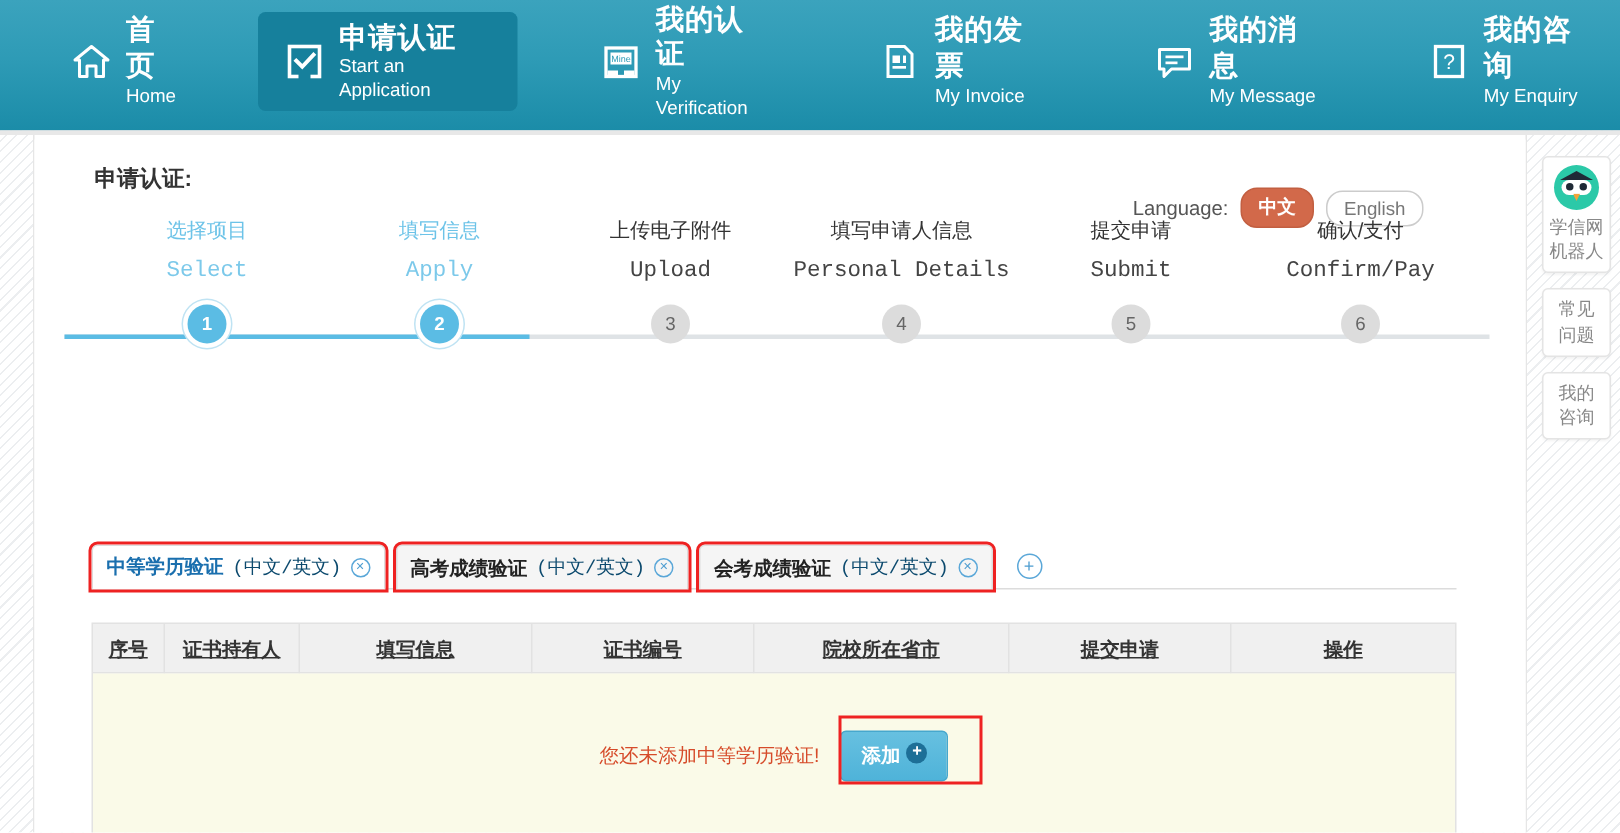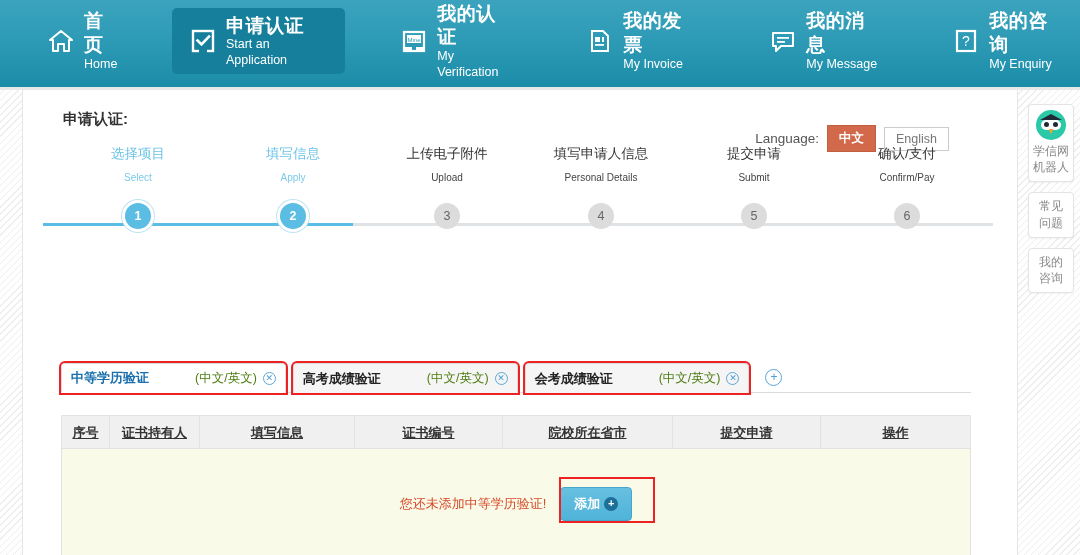--- a/index.html
+++ b/index.html
@@ -70,21 +70,21 @@
     font-size: 15px; font-weight: bold; color: #333;
   }
 
   .lang-box {
     position: absolute; right: 68px; top: 16px;
     display: flex; align-items: center; gap: 8px; margin-top: 16px;
   }
   .lang-label { font-size: 13.5px; color: #555; }
   .lang-btn {
     font-size: 12.5px; padding: 4px 11px;
-    border-radius: 0; cursor: pointer;
+    border-radius: 11px; cursor: pointer;
     border: 1px solid #ccc; background: #fff; color: #777;
   }
   .lang-btn.sel {
     background: #d2694a; border-color: #c25f41; color: #fff; font-weight: bold;
   }
 
   
   .steps {
     position: absolute; left: 20px; top: 52px; width: 950px; height: 95px;
   }
@@ -95,21 +95,21 @@
   .step-track-fill {
     position: absolute; left: 0; top: 0; height: 3px; width: 310px;
     background: #5bbce4;
   }
   .step {
     position: absolute; top: 0; width: 160px; margin-left: -80px;
     text-align: center;
   }
   .step-cn { font-size: 13.5px; color: #333; }
   .step-cn.on { color: #6cc3e8; text-align: center; }
-  .step-en { font-size: 10px; color: #444; margin-top: 9px; }
+  .step-en { font-size: 15px; color: #444; margin-top: 9px; font-family: Liberation Mono, monospace; }
   .step-en.on { color: #7cc9ea; }
   .step-dot {
     position: absolute; left: 50%; margin-left: -13px; top: 58px;
     width: 26px; height: 26px; border-radius: 50%;
     background: #dcdcdc; color: #666;
     font-size: 12.5px; line-height: 26px; text-align: center;
   }
   .step-dot.on {
     background: #5bbce4; color: #fff; font-weight: bold;
     box-shadow: 0 0 0 3px #ffffff, 0 0 0 4px #bfe3f3;
@@ -122,26 +122,26 @@
     display: flex; align-items: flex-end;
     border-bottom: 1px solid #dcdcdc;
   }
   .tab {
     display: flex; align-items: center; gap: 6px;
     height: 30px; padding: 0 9px; margin-right: 7px;
     background: #f5f5f5;
     border: 1px solid #dcdcdc; border-bottom: none;
     border-radius: 4px 4px 0 0;
     font-size: 13px; color: #333; cursor: pointer;
-    position: relative; top: 1px;
+    position: relative; top: 1px; font-family: Liberation Mono, monospace;
   }
   .tab.active { background: #ffffff; border-bottom: 1px solid #fff; }
   .tab .t-main { font-weight: bold; color: #222; }
   .tab.active .t-main { color: #1a6fae; }
-  .tab .t-sub { color: #4d7c0f; font-weight: normal; font-size: 12.5px; margin-left: 40px; }
+  .tab .t-sub { color: #0c4a6e; font-weight: normal; font-size: 12.5px; }
   .tab .t-close {
     width: 13px; height: 13px; border-radius: 50%;
     border: 1px solid #5aa7d8; color: #4f9ed1;
     font-size: 9px; line-height: 11px; text-align: center;
     display: inline-block;
   }
   .tab-add {
     width: 17px; height: 17px; border-radius: 50%;
     border: 1.5px solid #5aa7d8; color: #4f9ed1;
     font-size: 12px; line-height: 14px; text-align: center;
@@ -165,21 +165,21 @@
   .tbody {
     height: 109px; background: #fafae8;
     position: relative;
   }
   .empty-row {
     position: absolute; left: 0; top: 0; width: 100%; height: 100%;
     display: flex; align-items: center; justify-content: center; gap: 14px;
   }
   .empty-text { font-size: 13px; color: #d64b2a; }
   .btn-add {
-    display: inline-flex; align-items: center; gap: 4px;
+    display: inline-flex; align-items: flex-start; gap: 4px;
     background: linear-gradient(180deg, #67c0e0 0%, #4fb3d9 100%);
     color: #fff; font-size: 13px; font-weight: bold;
     padding: 7px 13px; border-radius: 4px; cursor: pointer;
     border: 1px solid #46a7cd;
   }
   .btn-add .plus {
     width: 14px; height: 14px; border-radius: 50%;
     background: #1d6f97; color: #fff; font-size: 11px;
     line-height: 13px; text-align: center; font-weight: bold;
   }

